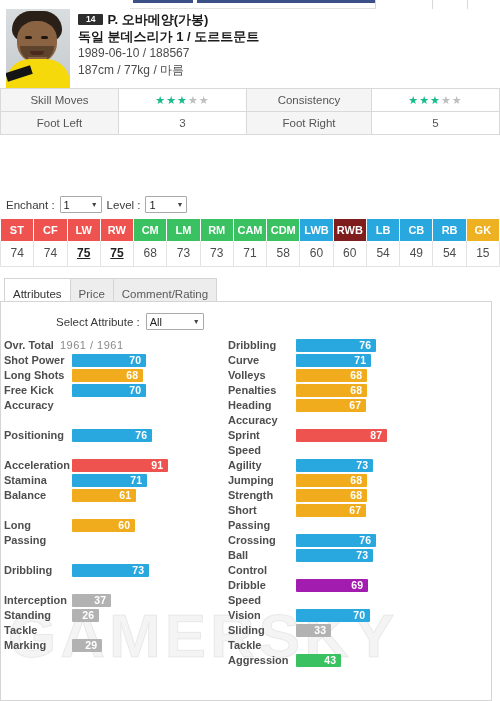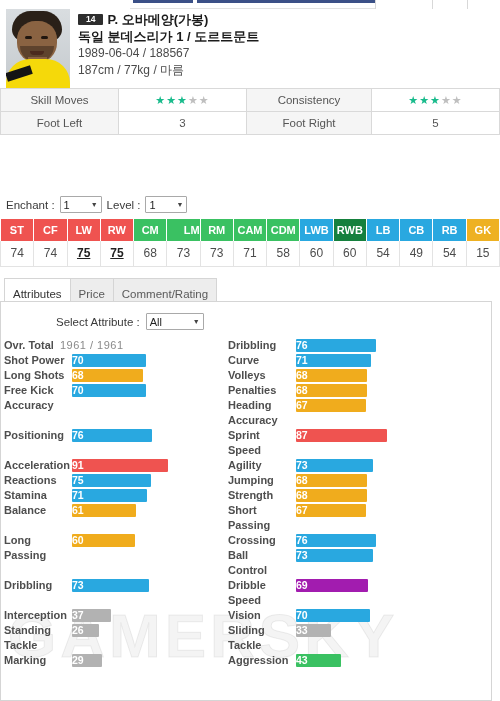--- a/index.html
+++ b/index.html
@@ -99,22 +99,22 @@
   .col { position:absolute; top:0; width:246px; }
   .col.left { left:4px; }
   .col.right { left:228px; }
   .arow { position:relative; height:15px; }
   .aname {
     position:absolute; left:0; top:0; font-size:11px; font-weight:bold;
     color:#4e4e4e; line-height:15px; white-space:nowrap;
   }
   .abar {
     position:absolute; top:1px; height:13px; border-radius:1px;
-    color:#fff; font-size:10.5px; text-align:left; line-height:13px;
-    font-weight:bold;
+    color:#fff; font-size:10.5px; text-align:right; line-height:13px;
+    padding-right:5px; font-weight:bold;
   }
   .total { font-size:11px; color:#4e4e4e; line-height:15px; }
   .total b { font-weight:bold; }
   .total span { color:#8a8a8a; font-weight:normal; margin-left:6px; letter-spacing:.5px;}
   .spacer { height:15px; }
 
   
   .wm {
     position:absolute; left:8px; top:600px; width:480px; height:95px;
     font-size:62px; font-weight:bold; letter-spacing:4px;
@@ -145,21 +145,21 @@
       <div class="eyeR"></div>
       <div class="beard"></div>
       <div class="mouth"></div>
       <div class="neck"></div>
       <div class="jersey"></div>
       <div class="jblack"></div>
     </div>
     <div class="pinfo">
       <div class="pline name"><span class="numbadge">14</span><span>P. 오바메양(가봉)</span></div>
       <div class="pline club">독일 분데스리가 1 / 도르트문트</div>
-      <div class="pline meta">1989-06-04 / 188567</div>
+      <div class="pline meta">1989-06-10 / 188567</div>
       <div class="pline meta">187cm / 77kg / 마름</div>
     </div>
   </div>
 
   <table class="stable">
     <tbody>
         <tr>
       <td class="lbl">Skill Moves</td>
       <td><span class="stars" id="sm-stars"><span class="star-on">★</span><span class="star-on">★</span><span class="star-on">★</span><span class="star-off">★</span><span class="star-off">★</span></span></td>
       <td class="lbl2">Consistency</td>
@@ -188,26 +188,26 @@
   </div>
 
   <table class="postable">
     <tbody>
         <tr id="pos-head">
           <th style="background: rgb(239, 83, 80);">ST</th>
           <th style="background: rgb(239, 83, 80);">CF</th>
           <th style="background: rgb(239, 83, 80);">LW</th>
           <th style="background: rgb(239, 83, 80);">RW</th>
           <th style="background: rgb(58, 193, 98);">CM</th>
-          <th style="background: rgb(58, 193, 98); text-align: right;">LM</th>
+          <th style="background: rgb(58, 193, 98);">LM</th>
           <th style="background: rgb(58, 193, 98);">RM</th>
           <th style="background: rgb(58, 193, 98);">CAM</th>
           <th style="background: rgb(58, 193, 98);">CDM</th>
           <th style="background: rgb(41, 168, 224);">LWB</th>
-          <th style="background: #15803d;">RWB</th>
+          <th style="background: #7f1d1d;">RWB</th>
           <th style="background: rgb(41, 168, 224);">LB</th>
           <th style="background: rgb(41, 168, 224);">CB</th>
           <th style="background: rgb(41, 168, 224);">RB</th>
           <th style="background: rgb(238, 177, 34);">GK</th>
         </tr>
     <tr id="pos-body">
           <td>74</td>
           <td>74</td>
           <td class="hl">75</td>
           <td class="hl">75</td>
@@ -268,24 +268,20 @@
         <div class="arow">
           <span class="aname">Positioning</span>
           <div class="abar" style="left: 68px; width: 80px; background: rgb(41, 168, 224);">76</div>
         </div>
         <div class="spacer"></div>
         <div class="arow">
           <span class="aname">Acceleration</span>
           <div class="abar" style="left: 68px; width: 96px; background: rgb(239, 83, 80);">91</div>
         </div>
         <div class="arow">
-          <span class="aname">Reactions</span>
-          <div class="abar" style="left: 68px; width: 79px; background: rgb(41, 168, 224);">75</div>
-        </div>
-        <div class="arow">
           <span class="aname">Stamina</span>
           <div class="abar" style="left: 68px; width: 75px; background: rgb(41, 168, 224);">71</div>
         </div>
         <div class="arow">
           <span class="aname">Balance</span>
           <div class="abar" style="left: 68px; width: 64px; background: rgb(240, 172, 29);">61</div>
         </div>
         <div class="spacer"></div>
         <div class="arow">
           <span class="aname">Long</span>

